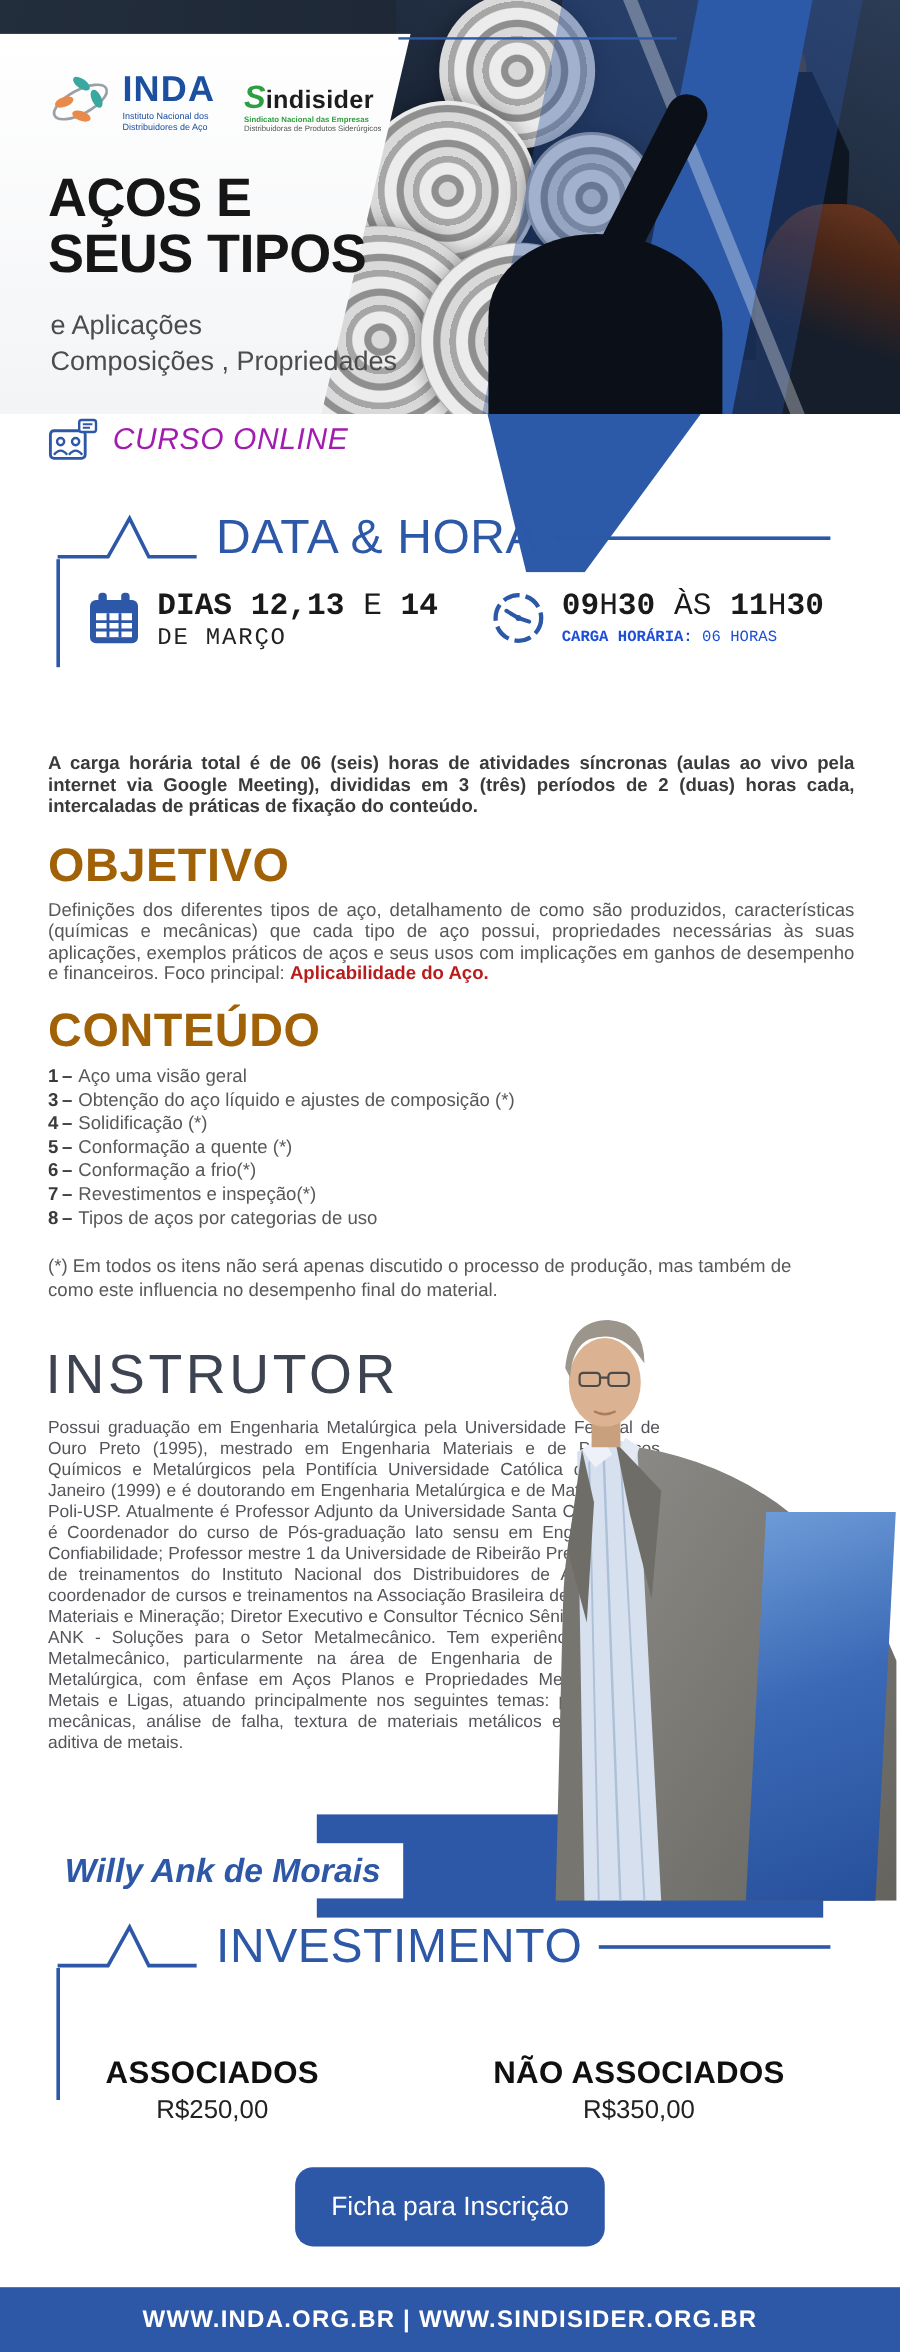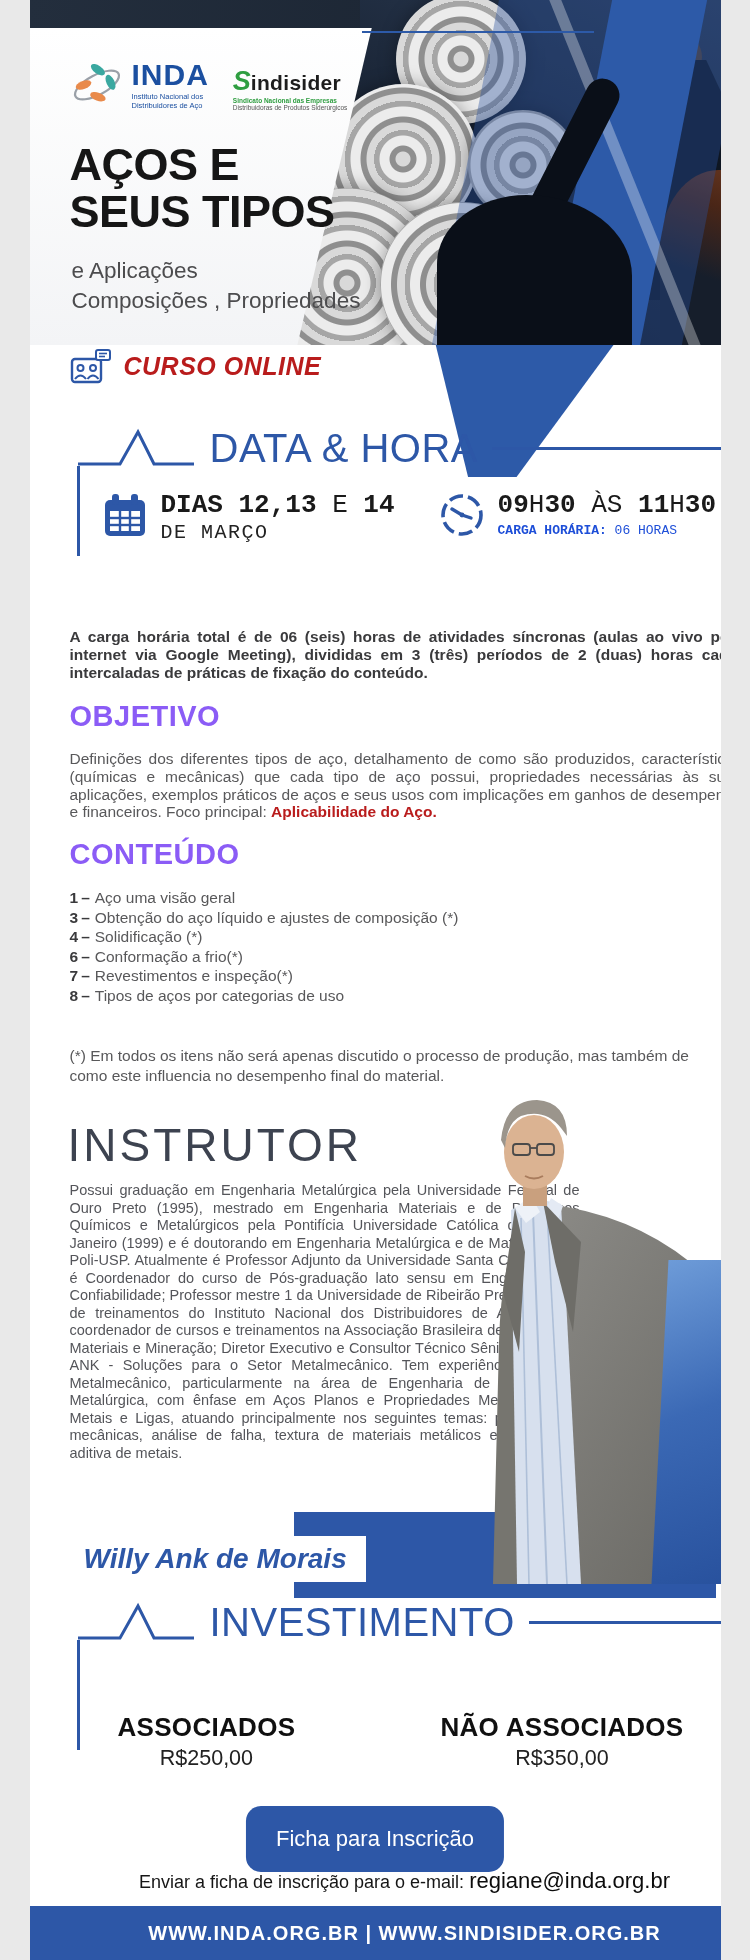--- a/index.html
+++ b/index.html
@@ -1,17 +1,17 @@
 <!DOCTYPE html>
 <html><head>
 <meta charset="utf-8">
 <style>
   * { margin:0; padding:0; box-sizing:border-box; }
   body { background:#e9e9e9; font-family:"Liberation Sans", sans-serif; }
-  .page { position:relative; width:691px; height:1960px; margin:0 auto; background:#fff; overflow:hidden; }
+  .page { position:relative; width:750px; height:1960px; margin:0 auto; background:#fff; overflow:hidden; }
 
   
   .hero { position:absolute; top:0; left:0; width:750px; height:345px; background:linear-gradient(100deg,#232e3d 0%,#1d2735 45%,#141d2a 100%); overflow:hidden; }
   .hero-right { position:absolute; top:0; right:0; width:420px; height:100%;
     background:linear-gradient(205deg,#2c3c55 0%,#1a2536 55%,#0d1420 100%); }
   .sil-speaker { position:absolute; right:42px; top:60px; width:112px; height:240px; background:#0e1622;
     clip-path:polygon(30% 0,72% 0,100% 28%,92% 100%,8% 100%,2% 34%); }
   .sil-speaker-head { position:absolute; right:78px; top:36px; width:34px; height:42px; background:#4f4036; border-radius:50%; }
   .sil-mic { position:absolute; right:96px; top:86px; width:9px; height:34px; background:#101822; border-radius:4px; transform:rotate(18deg); }
   .sil-attendee { position:absolute; right:148px; bottom:0; width:195px; height:150px; background:#0a0f18; border-radius:46% 54% 0 0; }
@@ -48,21 +48,21 @@
   .hero-title { position:absolute; left:40px; top:142px; z-index:6; font-size:45px; font-weight:800; color:#161616; line-height:1.04; letter-spacing:-.5px; }
   .hero-title span { display:block; }
   .hero-subtitle { position:absolute; left:42px; top:256px; z-index:6; font-size:22.5px; color:#4c4c4e; line-height:1.32; }
   .hero-subtitle span { display:block; }
 
   .hero-wedge { position:absolute; left:382px; top:345px; width:202px; height:132px; background:#2d5aa8;
     clip-path:polygon(12% 0,100% 0,52% 100%,28% 100%); z-index:1; }
 
   
   .curso { position:absolute; left:40px; top:348px; display:flex; align-items:center; gap:12px; z-index:6; }
-  .curso-label { font-size:25px; font-weight:700; font-style:italic; color:#b91c1c; letter-spacing:.5px; }
+  .curso-label { font-size:25px; font-weight:400; font-style:italic; color:#a21caf; letter-spacing:.5px; }
 
   
   .sec-head { display:flex; align-items:center; }
   .sec-head .zig { margin-left:46px; flex:none; }
   .blue-h { font-size:40px; font-weight:400; color:#2d57a7; margin:0 14px 0 16px; letter-spacing:.5px; white-space:nowrap; }
   .tail { flex:1; height:3px; background:#2d57a7; margin-right:58px; }
   .vline { position:absolute; width:3px; background:#2d57a7; left:47px; }
 
   .sec-dh { position:absolute; left:0; top:424px; width:750px; z-index:2; }
   .vline.dh { top:466px; height:90px; }
@@ -70,21 +70,21 @@
   .dt-block { display:flex; gap:13px; align-items:flex-start;font-family:Liberation Mono, monospace; }
   .dt-l1 { font-size:26px; line-height:1.05; color:#1a1a1a; white-space:nowrap; }
   .dt-l1 .b { font-weight:800; }
   .dt-l1 .l { font-weight:400; }
   .dt-month { font-size:20px; color:#222; letter-spacing:1.5px; margin-top:2px; }
   .dt-carga { font-size:13px; color:#1d4ed8; margin-top:4px; white-space:nowrap; }
   .dt-carga .lbl { font-weight:800; }
 
   
   .intro { position:absolute; left:40px; top:628px; width:672px; font-size:15.5px; font-weight:700; color:#3a3a3c; line-height:1.16; text-align:justify; }
-  .h3 { font-size:29px; font-weight:800; color:#8b5cf6; letter-spacing:.5px; }
+  .h3 { font-size:39px; font-weight:800; color:#a16207; letter-spacing:.5px; }
   .obj-h { position:absolute; left:40px; top:700px; }
   .obj-p { position:absolute; left:40px; top:750px; width:672px; font-size:15.5px; color:#58585a; line-height:1.15; text-align:justify; }
   .obj-p .hl { font-weight:800; color:#b91c1c; }
   .cont-h { position:absolute; left:40px; top:838px; }
   .cont-list { position:absolute; left:40px; top:888px; width:680px; list-style:none; font-size:15.5px; color:#58585a; }
   .cont-list li { line-height:19.6px; }
   .cont-list .num { font-weight:800; color:#3a3a3c; }
   .cont-list .dash { font-weight:800; color:#3a3a3c; margin:0 5px 0 3px; }
   .cont-note { position:absolute; left:40px; top:1046px; width:640px; font-size:15.5px; color:#58585a; line-height:19.6px; }
 
@@ -247,20 +247,21 @@
   <h3 class="h3 obj-h">OBJETIVO</h3>
   <p class="obj-p">
     <span>Definições dos diferentes tipos de aço, detalhamento de como são produzidos, características (químicas e mecânicas) que cada tipo de aço possui, propriedades necessárias às suas aplicações, exemplos práticos de aços e seus usos com implicações em ganhos de desempenho e financeiros. Foco principal: </span><span class="hl">Aplicabilidade do Aço.</span>
   </p>
 
   <h3 class="h3 cont-h">CONTEÚDO</h3>
   <ul class="cont-list">
     <li><span class="num">1</span><span class="dash">–</span><span>Aço uma visão geral</span></li>
     <li><span class="num">3</span><span class="dash">–</span><span>Obtenção do aço líquido e ajustes de composição (*)</span></li>
     <li><span class="num">4</span><span class="dash">–</span><span>Solidificação (*)</span></li>
+    <li><span class="num">5</span><span class="dash">–</span><span>Conformação a quente (*)</span></li>
     <li><span class="num">6</span><span class="dash">–</span><span>Conformação a frio(*)</span></li>
     <li><span class="num">7</span><span class="dash">–</span><span>Revestimentos e inspeção(*)</span></li>
     <li><span class="num">8</span><span class="dash">–</span><span>Tipos de aços por categorias de uso</span></li>
   </ul>
   <p class="cont-note">(*) Em todos os itens não será apenas discutido o processo de produção, mas também de como este influencia no desempenho final do material.</p>
 
   <h2 class="inst-h">INSTRUTOR</h2>
   <p class="bio">Possui graduação em Engenharia Metalúrgica pela Universidade Federal de Ouro Preto (1995), mestrado em Engenharia Materiais e de Processos Químicos e Metalúrgicos pela Pontifícia Universidade Católica do Rio de Janeiro (1999) e é doutorando em Engenharia Metalúrgica e de Materiais pela Poli-USP. Atualmente é Professor Adjunto da Universidade Santa Cecília onde é Coordenador do curso de Pós-graduação lato sensu em Engenharia da Confiabilidade; Professor mestre 1 da Universidade de Ribeirão Preto; instrutor de treinamentos do Instituto Nacional dos Distribuidores de Aço (INDA); coordenador de cursos e treinamentos na Associação Brasileira de Metalurgia, Materiais e Mineração; Diretor Executivo e Consultor Técnico Sênior da WILLY ANK - Soluções para o Setor Metalmecânico. Tem experiência no setor Metalmecânico, particularmente na área de Engenharia de Materiais e Metalúrgica, com ênfase em Aços Planos e Propriedades Mecânicas dos Metais e Ligas, atuando principalmente nos seguintes temas: propriedades mecânicas, análise de falha, textura de materiais metálicos e manufatura aditiva de metais.</p>
 
   <div class="name-band"></div>
@@ -324,21 +325,18 @@
       <div class="inv-label">ASSOCIADOS</div>
       <div class="inv-price">R$250,00</div>
     </div>
     <div class="inv-col">
       <div class="inv-label">NÃO ASSOCIADOS</div>
       <div class="inv-price">R$350,00</div>
     </div>
   </div>
 
   <button class="btn">Ficha para Inscrição</button>
-  <div class="email-line">
-    <span class="email-prefix">Enviar a ficha de inscrição para o e-mail: </span><span class="email-addr">regiane@inda.org.br</span>
-  </div>
 
   <div class="footer">
     <span class="footer-text">WWW.INDA.ORG.BR | WWW.SINDISIDER.ORG.BR</span>
   </div>
 
 </div>
 
 </body></html>

